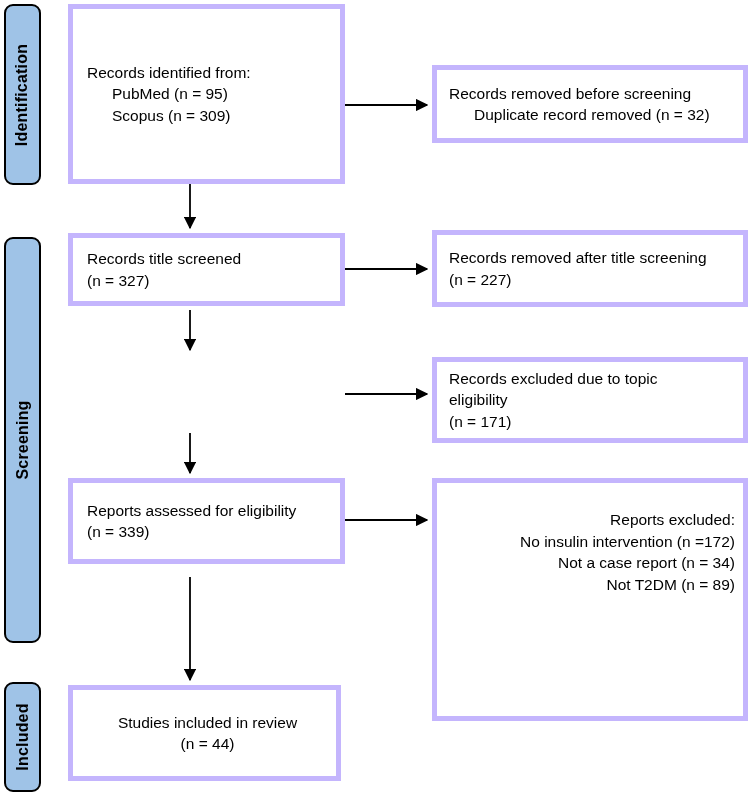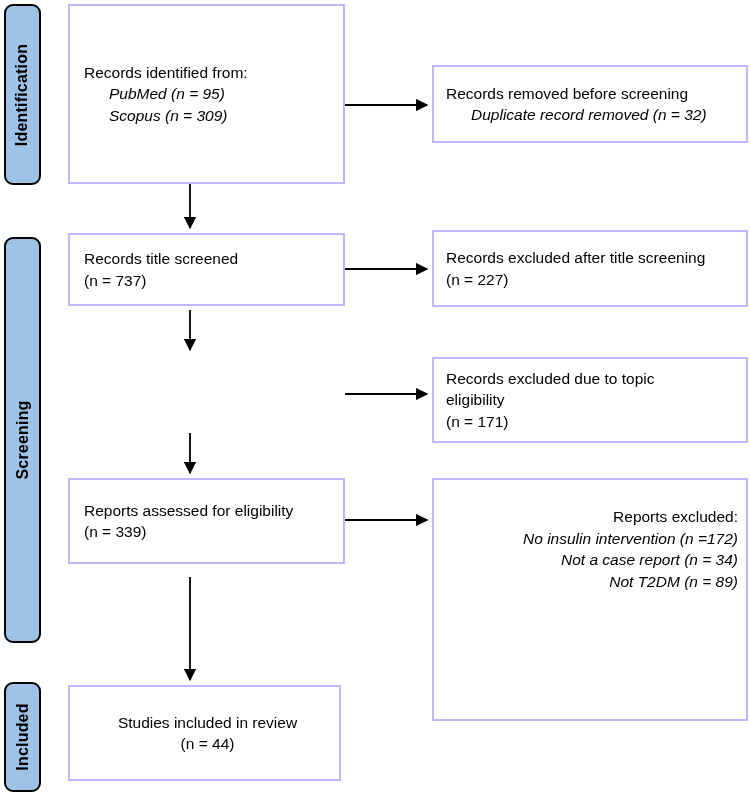--- a/index.html
+++ b/index.html
@@ -8,33 +8,33 @@
     width: 750px;
     height: 796px;
     background: #ffffff;
     font-family: "Liberation Sans", sans-serif;
     color: #000;
     overflow: hidden;
   }
   .box {
     position: absolute;
     box-sizing: border-box;
-    border: 2px solid #c4b5fd;
+    border: 5px solid #c4b5fd;
     background: #fff;
     display: flex;
     flex-direction: column;
     justify-content: center;
     padding: 6px 8px 6px 14px;
     font-size: 15.5px;
     line-height: 21.5px;
   }
   .box.right { padding-left: 12px; }
   .box.top-align { justify-content: flex-start; padding-top: 26px; }
   .box span { display: block; white-space: nowrap; }
-  .box .indent { padding-left: 25px; font-style: italic; }
+  .box .indent { padding-left: 25px; }
   .stage {
     position: absolute;
     left: 4px;
     width: 37px;
     box-sizing: border-box;
     background: #9fc3e7;
     border: 2px solid #000;
     border-radius: 9px;
     display: flex;
     align-items: center;
@@ -70,41 +70,41 @@
   </div>
 
   <div class="box" style="left:68px; top:4px; width:277px; height:180px;">
     <span>Records identified from:</span>
     <span class="indent">PubMed (n = 95)</span>
     <span class="indent">Scopus (n = 309)</span>
   </div>
 
   <div class="box" style="left:68px; top:233px; width:277px; height:73px;">
     <span>Records title screened</span>
-    <span>(n = 737)</span>
+    <span>(n = 327)</span>
   </div>
 
 
   <div class="box" style="left:68px; top:478px; width:277px; height:86px;">
     <span>Reports assessed for eligibility</span>
     <span>(n = 339)</span>
   </div>
 
   <div class="box" style="left:68px; top:685px; width:273px; height:96px;align-items:center;">
     <span>Studies included in review</span>
     <span>(n = 44)</span>
   </div>
 
   <div class="box right" style="left:432px; top:65px; width:316px; height:78px;">
     <span>Records removed before screening</span>
     <span class="indent">Duplicate record removed (n = 32)</span>
   </div>
 
   <div class="box right" style="left:432px; top:230px; width:316px; height:77px;">
-    <span>Records excluded after title screening</span>
+    <span>Records removed after title screening</span>
     <span>(n = 227)</span>
   </div>
 
   <div class="box right" style="left:432px; top:357px; width:316px; height:86px;">
     <span>Records excluded due to topic</span>
     <span>eligibility</span>
     <span>(n = 171)</span>
   </div>
 
   <div class="box right top-align" style="left:432px; top:478px; width:316px; height:243px;text-align:right;">

